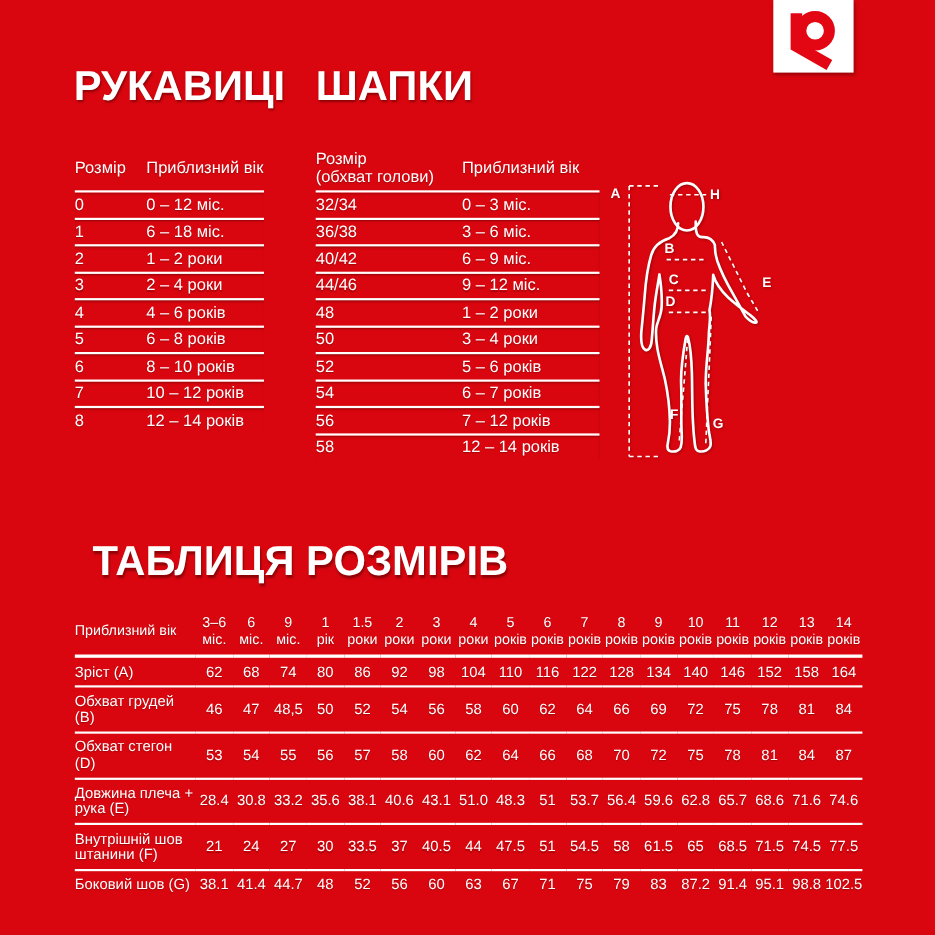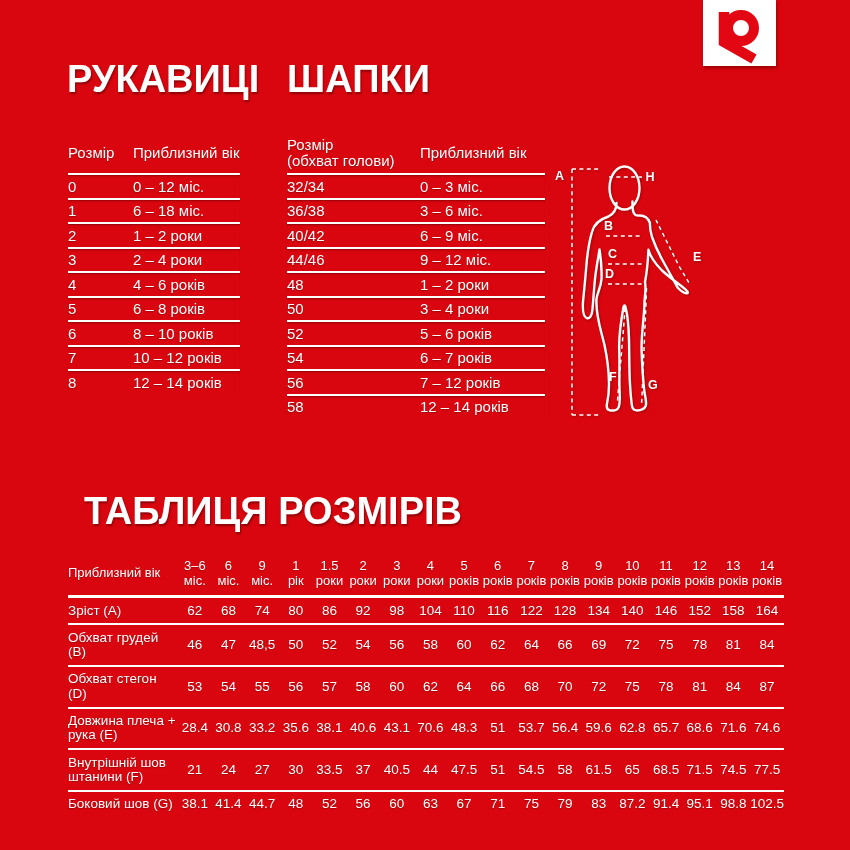--- a/index.html
+++ b/index.html
@@ -384,21 +384,21 @@
 
         <tr>
           <th>Довжина плеча + рука (E)</th>
           <td>28.4</td>
           <td>30.8</td>
           <td>33.2</td>
           <td>35.6</td>
           <td>38.1</td>
           <td>40.6</td>
           <td>43.1</td>
-          <td>70.6</td>
+          <td>51.0</td>
           <td>48.3</td>
           <td>51</td>
           <td>53.7</td>
           <td>56.4</td>
           <td>59.6</td>
           <td>62.8</td>
           <td>65.7</td>
           <td>68.6</td>
           <td>71.6</td>
           <td>74.6</td>

